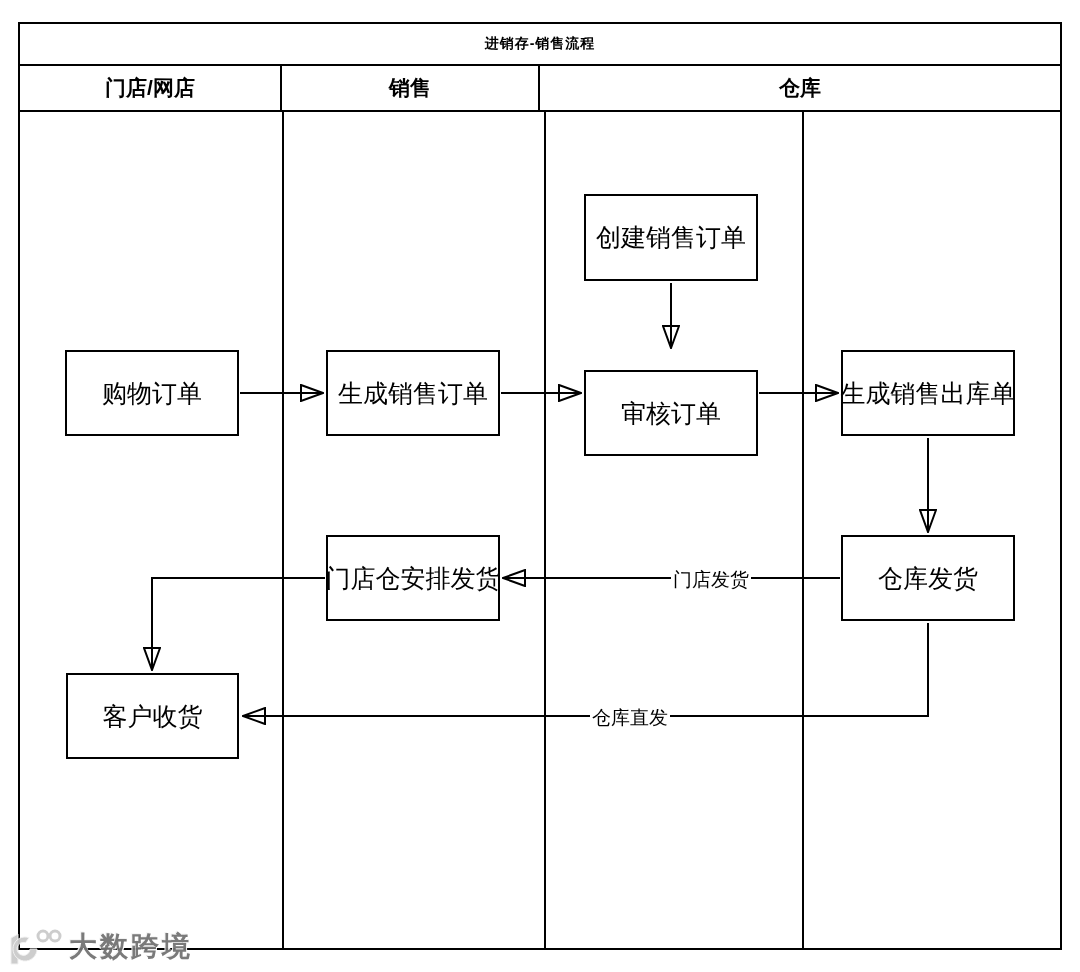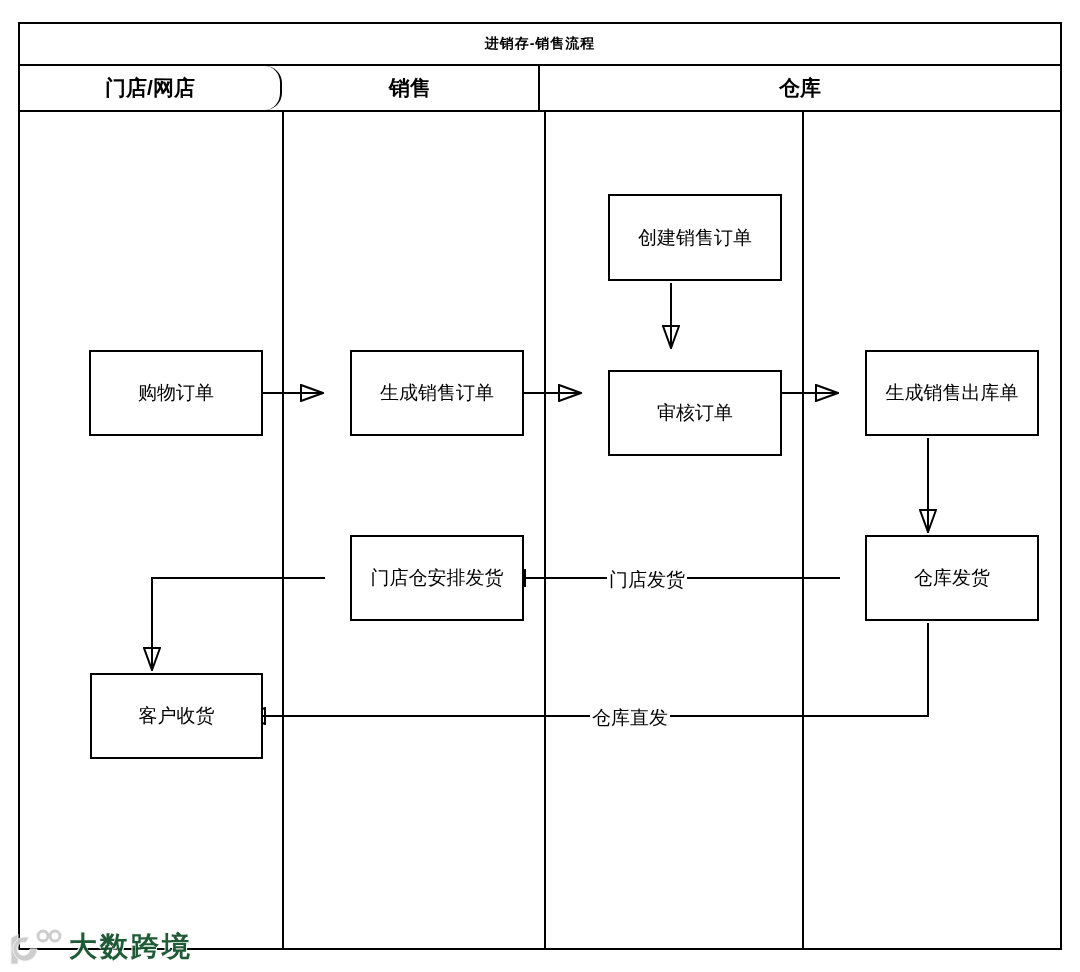--- a/index.html
+++ b/index.html
@@ -38,43 +38,42 @@
     height: 46px;
     border-bottom: 2px solid #000;
     display: flex;
   }
   .header-cell {
     display: flex; align-items: center; justify-content: center;
     font-size: 21px; font-weight: 700;
     height: 100%;
   }
   .hc1 { width: 262px; border-right: 2px solid #000; }
-  .hc2 { width: 262px; border-right: 2px solid #000; border-radius: 17px; }
+  .hc2 { width: 262px; border-right: 2px solid #000; }
   .hc3 { width: 258px; border-right: 2px solid #000; }
   .hc4 { flex: 1; }
   .lane-divider {
     position: absolute;
     top: 88px; bottom: 0;
     width: 2px;
     background: #000;
   }
   .ld1 { left: 262px; }
   .ld2 { left: 524px; }
   .ld3 { left: 782px; }
   
   .node {
     position: absolute;
     background: #ffffff;
     border: 2px solid #000;
     display: flex; align-items: center; justify-content: center;
-    font-size: 19px;
+    font-size: 25px;
     text-align: center;
     white-space: nowrap;
     z-index: 3;
-    margin-left: 24px;
   }
   
   svg.connectors {
     position: absolute;
     left: 0; top: 0;
     width: 1080px; height: 972px;
     z-index: 2;
     pointer-events: none;
   }
   svg.connectors path { stroke: #000; stroke-width: 2; fill: none; }
@@ -92,21 +91,21 @@
   .watermark {
     position: absolute;
     left: 5px; top: 928px;
     display: flex; align-items: center;
     z-index: 5;
     opacity: 0.95;
   }
   .watermark-text {
     font-size: 28px;
     font-weight: 700;
-    color: #14532d;
+    color: #737373;
     letter-spacing: 3px;
     text-shadow: 1px 1px 0 #ffffff, -1px -1px 0 #f2f2f2;
     margin-left: 6px;
   }
 </style>
 </head>
 <body>
 
 <div class="canvas">
 
@@ -147,21 +146,21 @@
   <div class="node" style="left:584px; top:370px; width:174px; height:86px;">审核订单</div>
 
   <div class="node" style="left:841px; top:350px; width:174px; height:86px;">生成销售出库单</div>
 
   <div class="node" style="left:841px; top:535px; width:174px; height:86px;">仓库发货</div>
 
   <div class="node" style="left:326px; top:535px; width:174px; height:86px;">门店仓安排发货</div>
 
   <div class="node" style="left:66px; top:673px; width:173px; height:86px;">客户收货</div>
 
-  <div class="edge-label" style="left:647px; top:580px;">门店发货</div>
+  <div class="edge-label" style="left:711px; top:580px;">门店发货</div>
 
   <div class="edge-label" style="left:630px; top:718px;">仓库直发</div>
 
   <div class="watermark">
     <svg width="58" height="38" viewBox="0 0 58 38">
       <g fill="#cbcbcb" stroke="#f0f0f0" stroke-width="1">
         <path d="M6,10 L13,6 L13,36 L6,36 Z"></path>
         <path d="M32,21 a12,12 0 1 1 -8,-11.3 l-3.5,5 a6.5,6.5 0 1 0 4.5,6.3 Z"></path>
         <circle cx="38" cy="8" r="5" fill="none" stroke="#cbcbcb" stroke-width="3"></circle>
         <circle cx="50" cy="8" r="5" fill="none" stroke="#cbcbcb" stroke-width="3"></circle>

